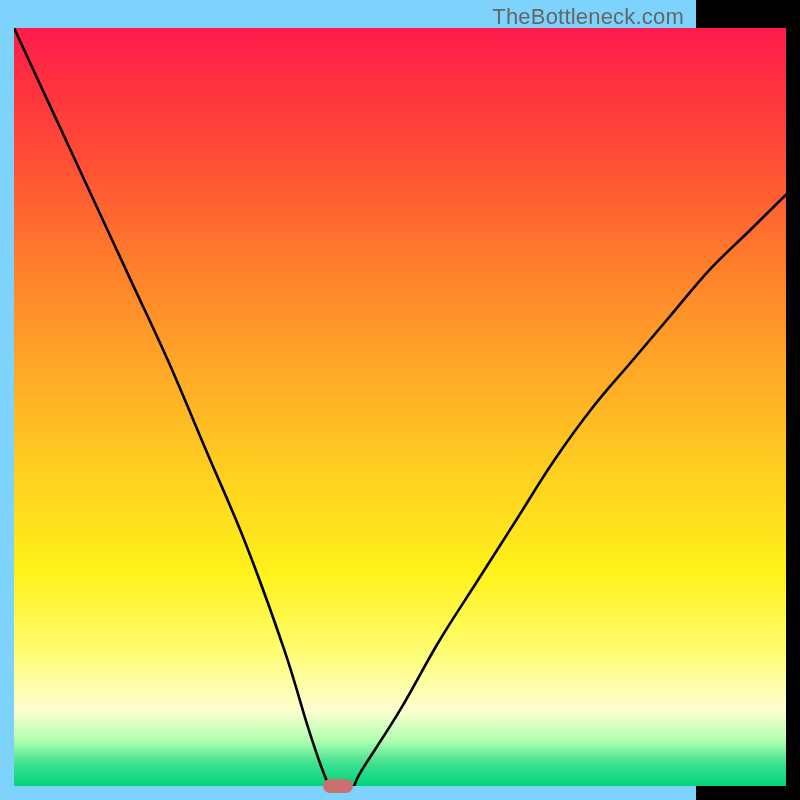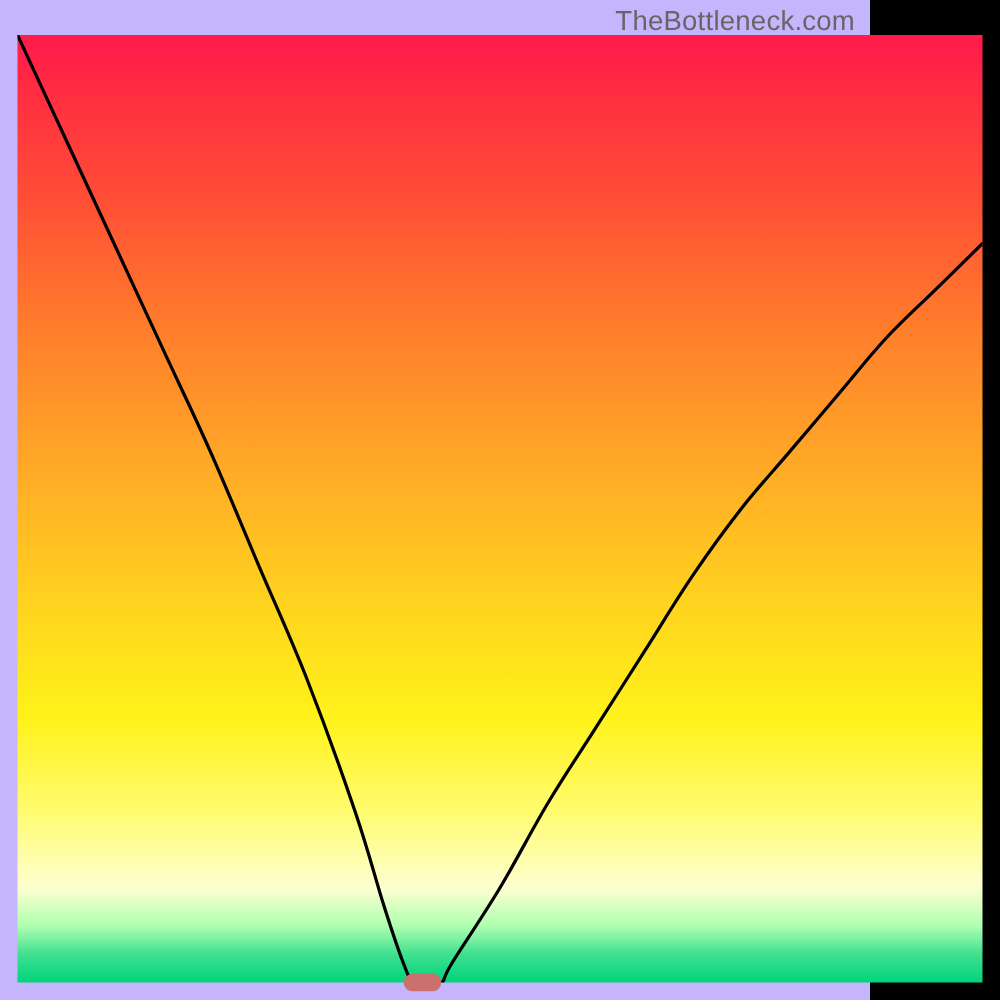--- a/index.html
+++ b/index.html
@@ -8,21 +8,21 @@
     width: 800px;
     height: 800px;
     overflow: hidden;
     background: #000;
     font-family: Arial, Helvetica, sans-serif;
   }
   .frame {
     position: relative;
     width: 696px;
     height: 800px;
-    background: #c4b5fd;
+    background: #7dd3fc;
   }
   .watermark {
     position: absolute;
     top: 4px;
     right: 12px;
     color: #666666;
     font-size: 22px;
     font-weight: 500;
     letter-spacing: 0.2px;
     z-index: 20;

